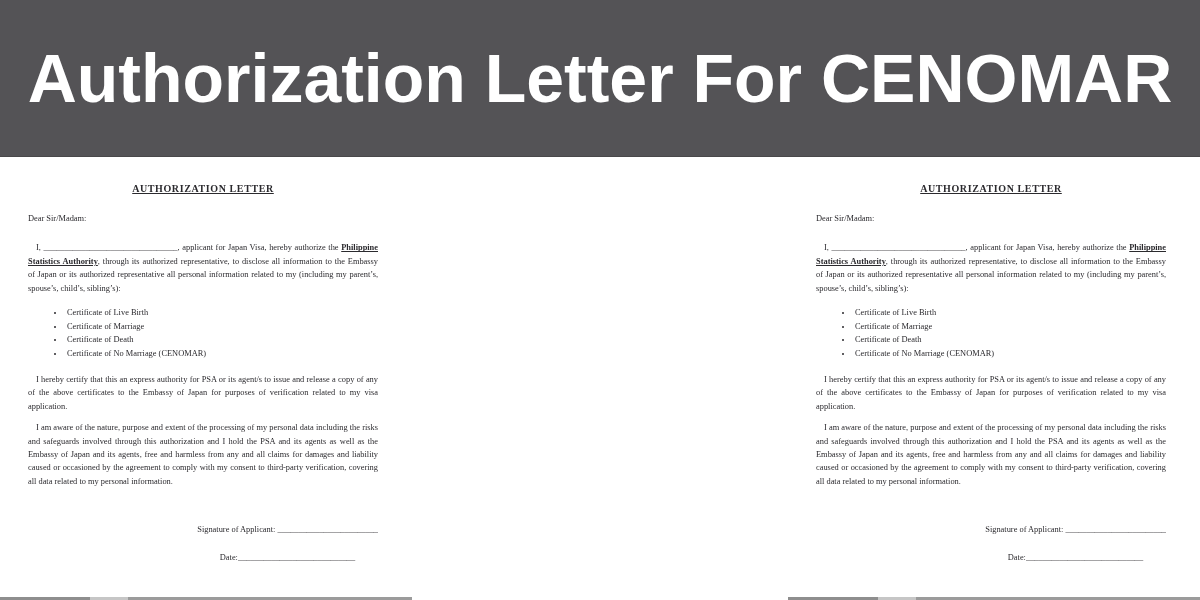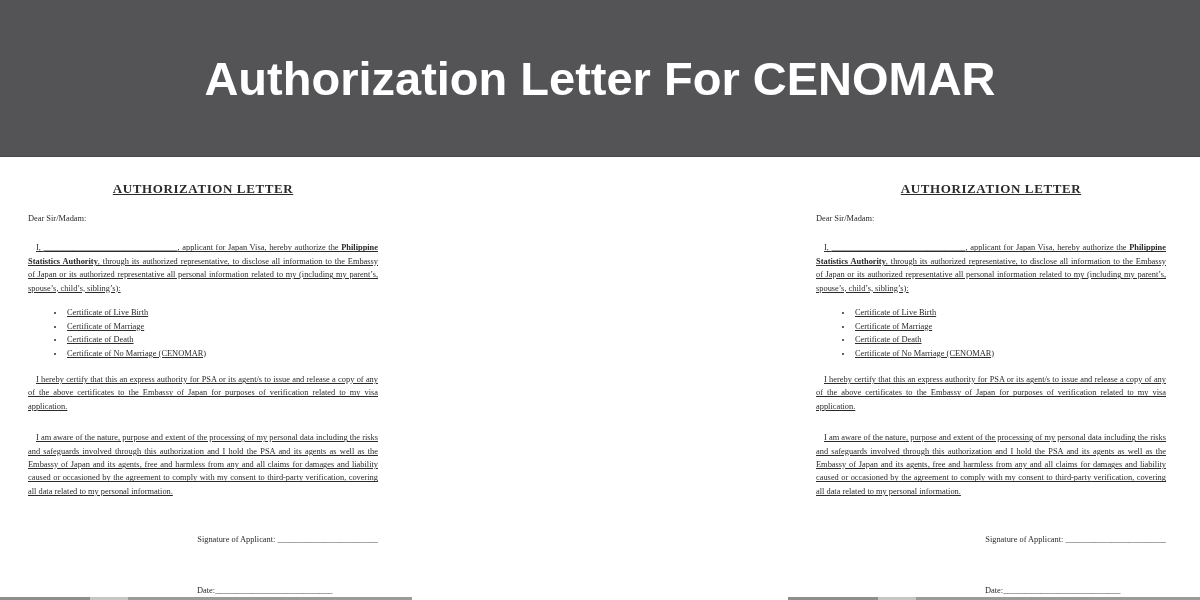--- a/index.html
+++ b/index.html
@@ -18,68 +18,66 @@
     width: 1200px; height: 157px;
     background: #545356;
     border-bottom: 1px solid #49484a;
     display: flex; align-items: center; justify-content: center;
   }
   .banner-title {
     margin: 0;
     color: #ffffff;
     font-family: "Liberation Sans", sans-serif;
     font-weight: 700;
-    font-size: 47px;
+    font-size: 68px;
     letter-spacing: 0px;
     white-space: nowrap;
   }
 
   
   .page {
     position: absolute; top: 157px;
     width: 412px; height: 443px;
     background: #ffffff;
     color: #2b2a2e;
     font-size: 8.4px;
     line-height: 13.4px;
     padding: 0 34px 0 28px;
   }
   .page-left  { left: 0; }
   .page-right { left: 788px; }
 
   .doc-title {
     margin: 25px 0 0 0;
-    font-size: 13px;
+    font-size: 10px;
     font-weight: bold;
     letter-spacing: 0.6px;
     text-align: center;
     text-decoration: underline;
     line-height: 13px;
   }
   .salutation { margin: 17px 0 16px 0; }
   .para {
     margin: 13px 0 0 0;
     text-align: justify;
     text-indent: 8px;
-    text-decoration: underline;
   }
-  .para-privacy { margin-top: 18px; }
+  .para-privacy { margin-top: 8px; }
   .psa { font-weight: bold; text-decoration: underline; }
   .blank { white-space: nowrap; letter-spacing: 0; }
 
   .cert-list {
     margin: 11px 0 0 0;
     padding: 0 0 0 37px;
     list-style: disc;
-    text-decoration: underline;
   }
   .cert-list li { margin: 0; padding: 0 0 0 2px; line-height: 13.5px; }
 
   .sig-row  { margin: 35px 0 0 109px; white-space: nowrap; text-align: right; }
-  .date-row { margin: 37px 0 0 169px; white-space: nowrap; }
+  .date-row { margin: 14px 0 0 169px; white-space: nowrap; text-align: center; }
 
   
   .page-break {
     position: absolute; bottom: 0; left: 0;
     width: 100%; height: 3px;
     display: flex;
   }
   .page-break .seg1 { width: 90px; background: #8e8e8e; }
   .page-break .seg2 { width: 38px; background: #c6c6c6; }
   .page-break .seg3 { flex: 1;     background: #9b9b9b; }

